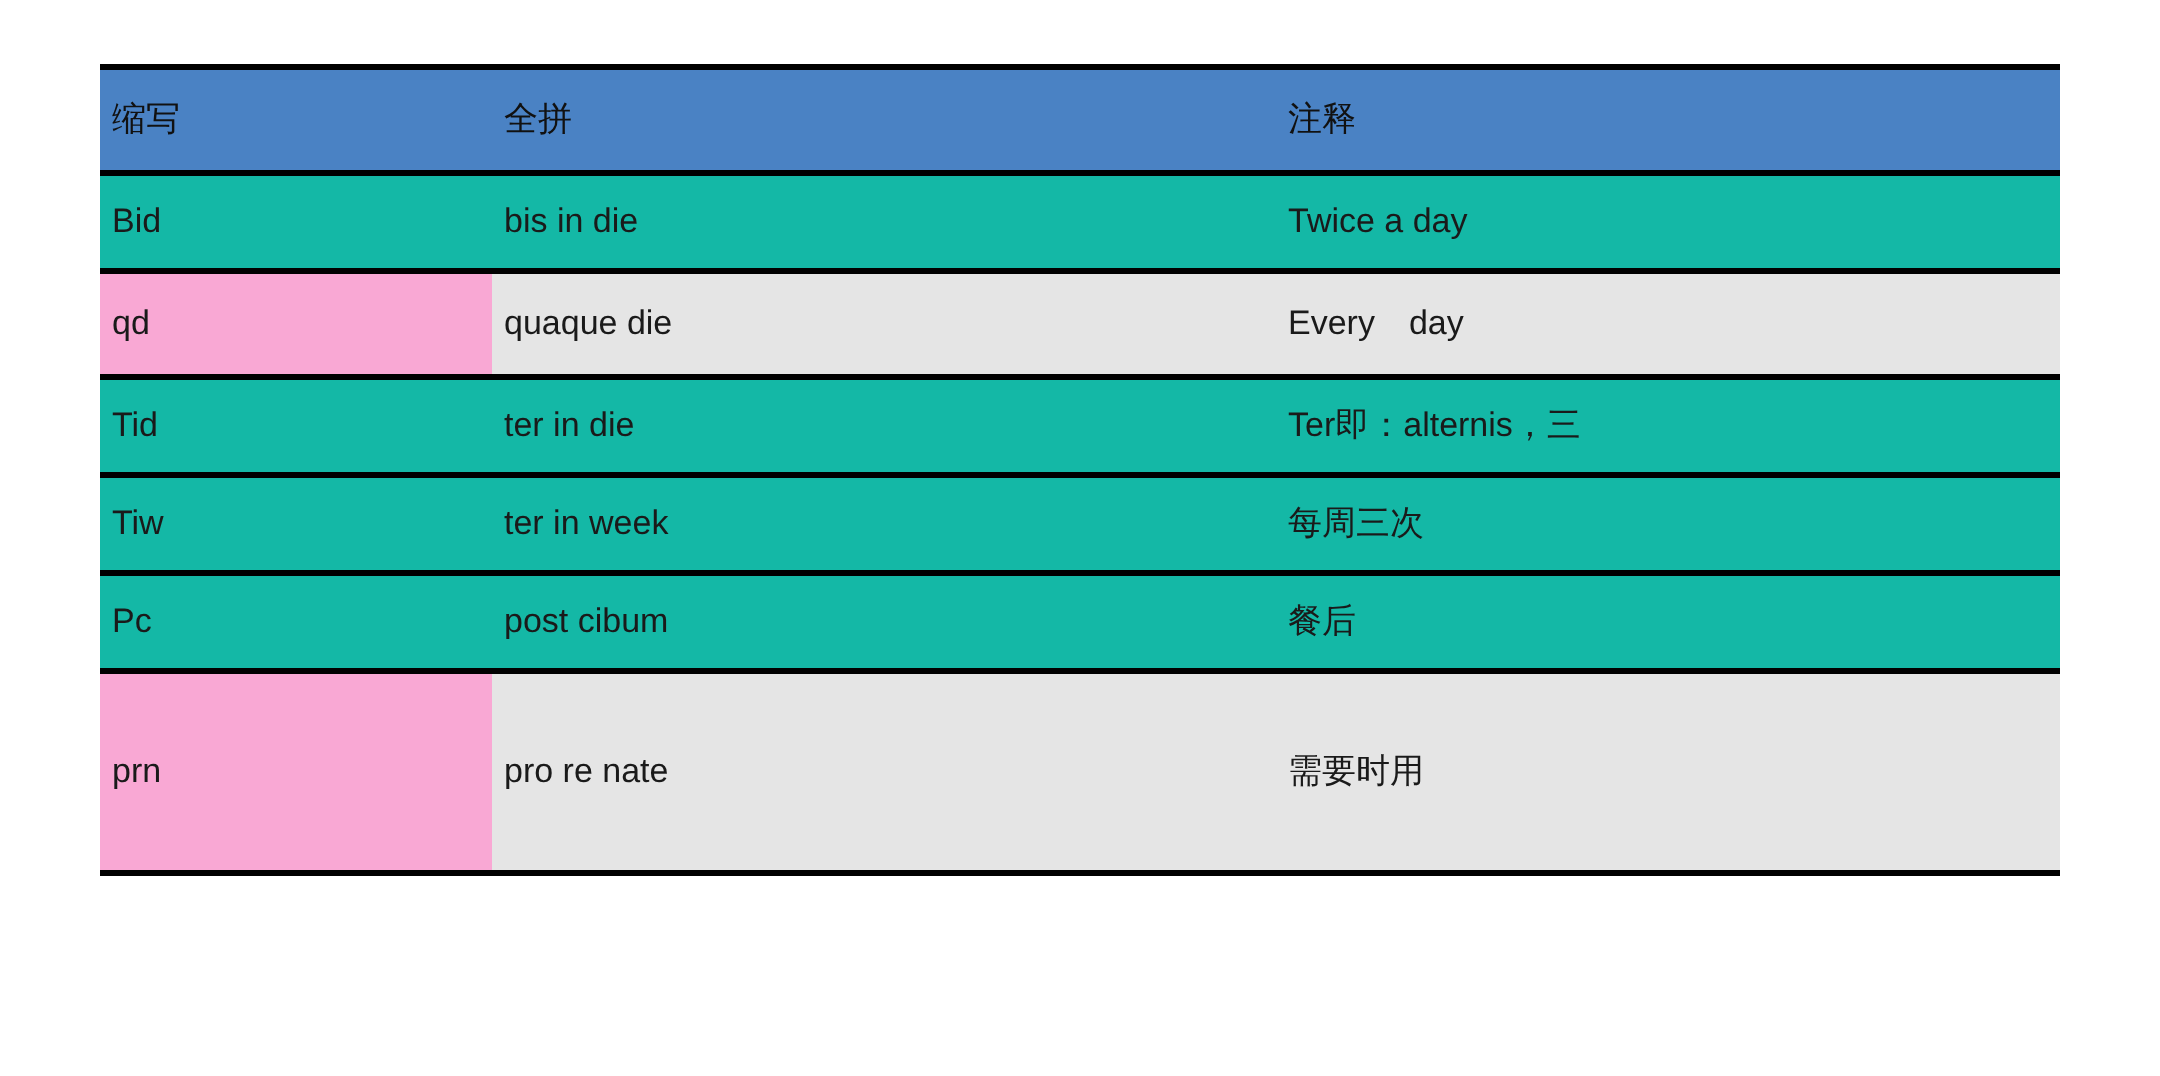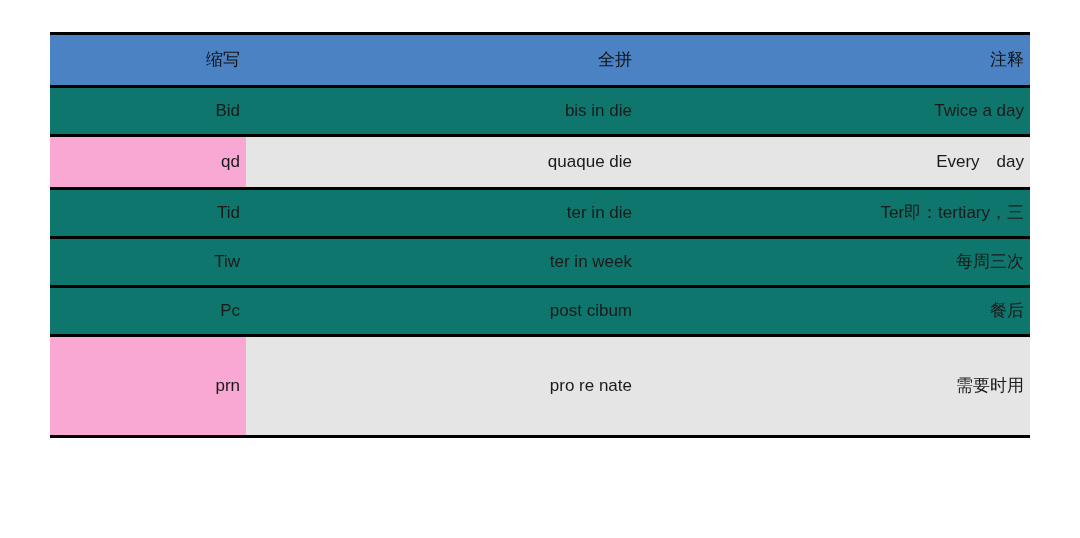--- a/index.html
+++ b/index.html
@@ -19,21 +19,21 @@
     top: 32px;
     width: 980px;
   }
   table.abbr-table {
     border-collapse: collapse;
     width: 980px;
     table-layout: fixed;
   }
   table.abbr-table td {
     vertical-align: middle;
-    text-align: right;
+    text-align: left;
     padding: 4px 6px;
     font-size: 17px;
     color: #1a1a1a;
     line-height: 1.45;
     border-top: 3px solid #000000;
     border-bottom: 3px solid #000000;
   }
   col.c-abbr { width: 196px; }
   col.c-full { width: 392px; }
   col.c-note { width: 392px; }
@@ -45,21 +45,21 @@
     height: 42px;
   }
   tr.row-blue td.cell-abbr {
     background: #f9a8d4;
   }
   tr.row-blue td.cell-full,
   tr.row-blue td.cell-note {
     background: #e5e5e5;
   }
   tr.row-grey td {
-    background: #0f766e;
+    background: #14b8a6;
   }
   tr.h-sm td { height: 38px; }
   tr.h-md td { height: 42px; }
   tr.h-lg td { height: 82px; }
   tr.h-xl td { height: 90px; }
 
   td.cell-abbr { font-size: 17px; }
   td.cell-full { font-size: 17px; }
   td.cell-note { font-size: 17px; }
 </style>
@@ -88,21 +88,21 @@
 
       <tr class="row-blue h-md">
         <td class="cell-abbr">qd</td>
         <td class="cell-full">quaque die</td>
         <td class="cell-note">Every　day</td>
       </tr>
 
       <tr class="row-grey h-sm">
         <td class="cell-abbr">Tid</td>
         <td class="cell-full">ter in die</td>
-        <td class="cell-note">Ter即：tertiary，三</td>
+        <td class="cell-note">Ter即：alternis，三</td>
       </tr>
 
 
       <tr class="row-grey h-sm">
         <td class="cell-abbr">Tiw</td>
         <td class="cell-full">ter in week</td>
         <td class="cell-note">每周三次</td>
       </tr>
 
 

